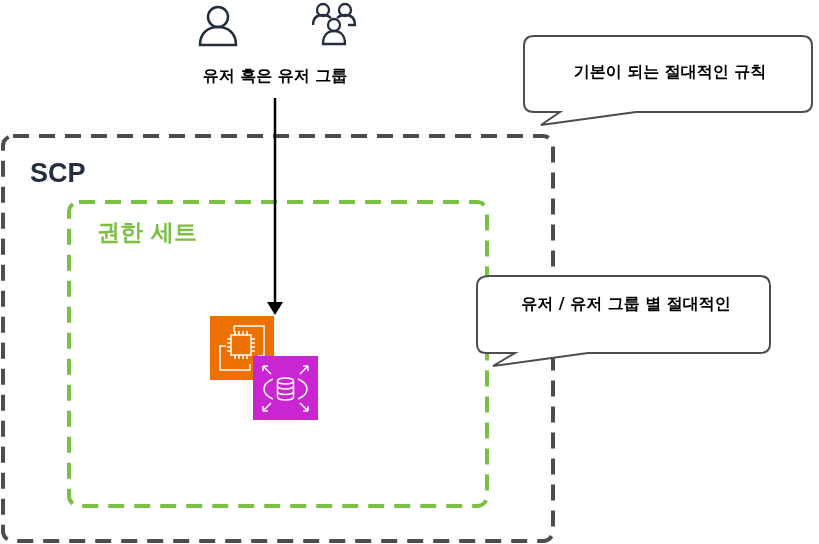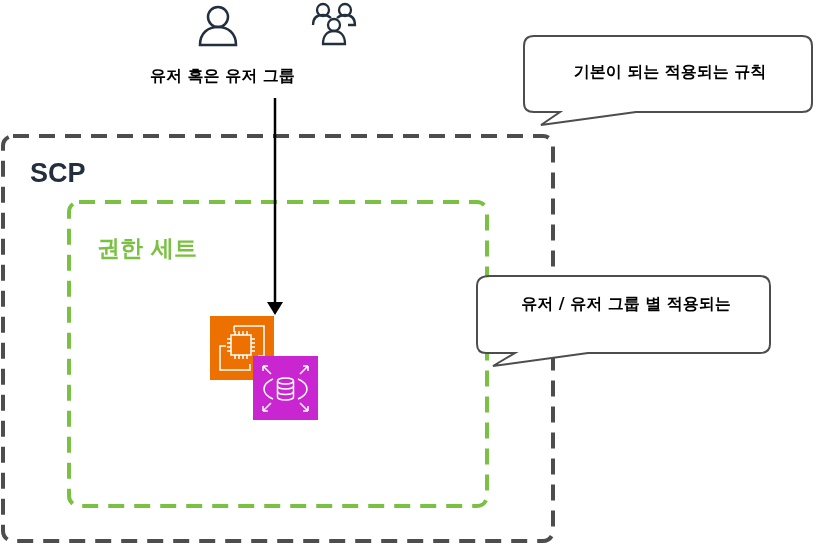--- a/index.html
+++ b/index.html
@@ -1,22 +1,22 @@
 <!DOCTYPE html>
 <html><head>
   <meta charset="utf-8">
   <style>
     html, body { margin: 0; padding: 0; background: #ffffff; }
     body { width: 819px; height: 544px; position: relative; overflow: hidden;
            font-family: "DejaVu Sans", "Liberation Sans", sans-serif; }
     svg.canvas { position: absolute; left: 0; top: 0; }
     .lbl { position: absolute; font-weight: bold; white-space: nowrap; }
-    .users-label { left: 150px; top: 66px; width: 250px; font-size: 16px; color: #000; }
+    .users-label { left: 150px; top: 66px; width: 250px; text-align: center; font-size: 16px; color: #000; }
     .scp-label { left: 30px; top: 158px; font-size: 27px; color: #232f3e; font-family: "Liberation Sans", sans-serif; }
-    .ps-label { left: 97px; top: 217px; font-size: 23px; color: #7ac143; margin-top: 16px; }
+    .ps-label { left: 97px; top: 217px; font-size: 23px; color: #7ac143; }
     .callout-text { position: absolute; text-align: center; font-size: 16px; color: #000; font-weight: bold; line-height: 24px; }
     .c1 { left: 530px; top: 60px; width: 280px; }
     .c2 { left: 478px; top: 292px; width: 296px; }
   </style>
 </head>
 <body>
 
 <svg class="canvas" width="819" height="544" viewBox="0 0 819 544">
 
   <rect x="3" y="136" width="550" height="405" rx="10" ry="10" fill="none" stroke="#4d4d4d" stroke-width="4" stroke-dasharray="16 10"></rect>
@@ -76,17 +76,17 @@
   <path d="M538 36 L802 36 Q812 36 812 46 L812 103 Q812 112 802 112 L636 112 L541 125 L560 112 L534 112 Q524 112 524 103 L524 46 Q524 36 534 36 Z" fill="#ffffff" stroke="#4d4d4d" stroke-width="2"></path>
 
   <path d="M490 276 L760 276 Q770 276 770 286 L770 344 Q770 353 760 353 L588 353 L493 366 L515 353 L486 353 Q477 353 477 344 L477 286 Q477 276 490 276 Z" fill="#ffffff" stroke="#4d4d4d" stroke-width="2"></path>
 </svg>
 
 <div class="lbl users-label">유저 혹은 유저 그룹</div>
 <div class="lbl scp-label">SCP</div>
 <div class="lbl ps-label">권한 세트</div>
 
 <div class="callout-text c1">
-  <span>기본이 되는 적용되는 규칙</span>
+  <span>기본이 되는 절대적인 규칙</span>
 </div>
 <div class="callout-text c2">
-  <div>유저 / 유저 그룹 별 적용되는</div>
+  <div>유저 / 유저 그룹 별 절대적인</div>
 </div>
 
 </body></html>

